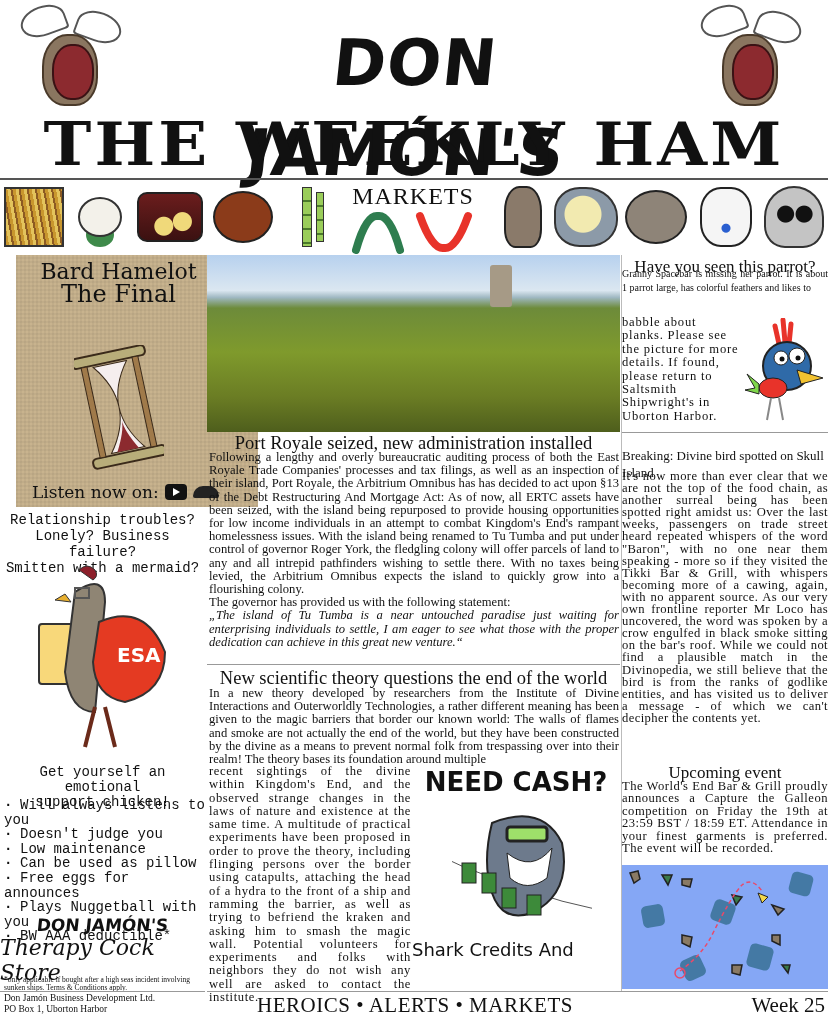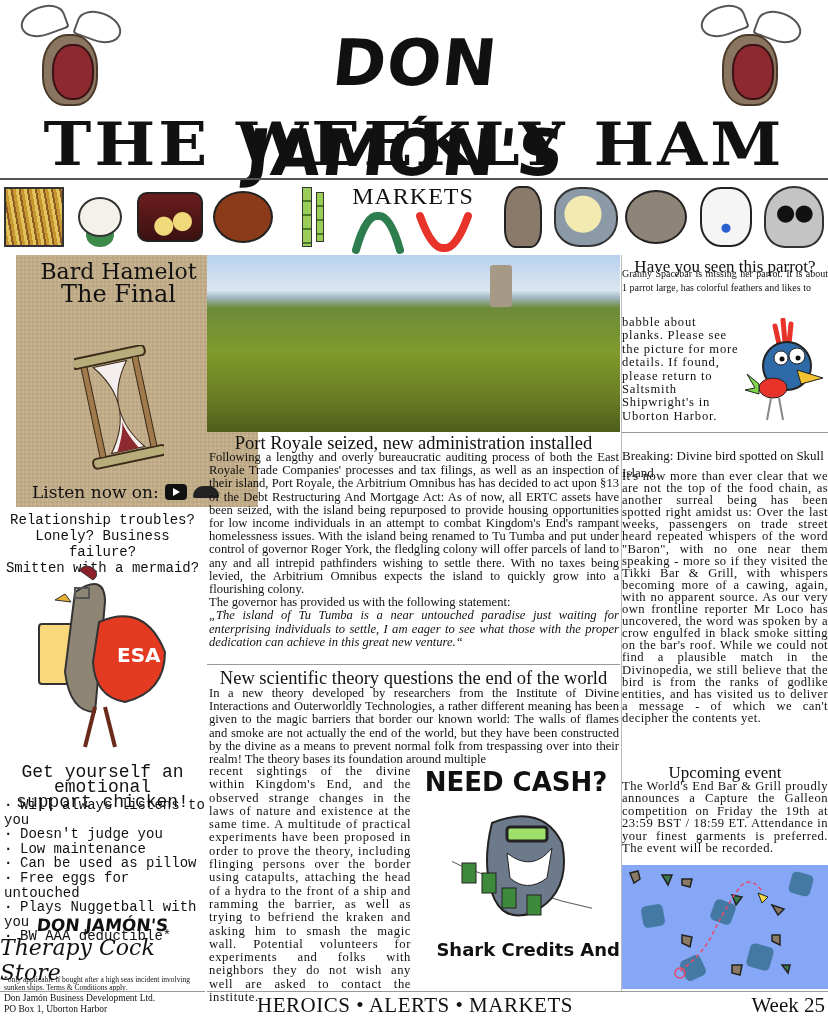--- a/index.html
+++ b/index.html
@@ -24,41 +24,41 @@
 .bard{left:16px;top:255px;width:242px;height:252px;background:#c8b38e;background-image:repeating-linear-gradient(0deg,rgba(0,0,0,.04) 0 2px,transparent 2px 4px),repeating-linear-gradient(90deg,rgba(0,0,0,.04) 0 2px,transparent 2px 4px)}
 .bard-title{position:absolute;left:0;top:6px;width:205px;text-align:center;font-family:"DejaVu Serif",serif;font-size:22px;line-height:22px}
 .bard-title .l2,.bard-title .l3{font-size:24px}
 .hourglass{position:absolute;left:58px;top:90px;width:90px;height:125px}
 .listen{position:absolute;left:16px;top:227px;font-size:17px;font-family:"DejaVu Serif",serif;display:flex;align-items:center;gap:6px}
 .yt{width:22px;height:16px;background:#111;border-radius:4px;position:relative}
 .yt::after{content:"";position:absolute;left:8px;top:4px;border-left:7px solid #fff;border-top:4px solid transparent;border-bottom:4px solid transparent}
 .sc{width:26px;height:12px;background:#222;border-radius:10px 10px 2px 2px}
 .esa-q{left:0;top:512px;width:205px;text-align:center;font-family:"Liberation Mono","DejaVu Sans Mono",monospace;font-size:14px;line-height:16px}
 .chicken{left:35px;top:562px;width:140px;height:195px}
-.esa-cta{left:0;top:765px;width:205px;text-align:center;font-family:"Liberation Mono","DejaVu Sans Mono",monospace;font-size:18px;line-height:15px}
+.esa-cta{left:0;top:765px;width:205px;text-align:center;font-family:"Liberation Mono","DejaVu Sans Mono",monospace;font-size:14px;line-height:15px}
 .esa-list{left:4px;top:798px;width:205px;font-family:"Liberation Mono","DejaVu Sans Mono",monospace;font-size:14px;line-height:14.6px;list-style:none}
 .esa-list li::before{content:"·";display:inline-block;width:16px;font-weight:bold}
 .esa-brand{left:0;top:915px;width:205px;text-align:center;font-family:"DejaVu Sans",sans-serif;font-weight:bold;font-size:17px;transform:skewX(-6deg)}
 .esa-store{left:0;top:935px;width:205px;text-align:left;font-family:"DejaVu Serif",serif;font-style:italic;font-size:22px}
 .esa-fine{left:4px;top:976px;width:200px;text-align:left;font-size:7.5px;line-height:8px}
 .footer-left{left:4px;top:993px;font-size:9.5px;line-height:11px}
 
 .photo{left:207px;top:255px;width:413px;height:177px;background:linear-gradient(180deg,#b7d1ee 0%,#dbe7f1 20%,#9fb8c2 24%,#6d8b3a 30%,#7f9a2c 55%,#6b7d24 80%,#4e5e1c 100%);overflow:hidden}
 .photo .tiki{position:absolute;left:283px;top:10px;width:22px;height:42px;background:#a69a86;border-radius:3px}
 .article-h{text-align:center;font-size:18.5px;line-height:19px}
 .body-text{font-size:12.6px;line-height:13.2px;text-align:justify}
 .art1-h{left:207px;top:434px;width:413px}
 .art1-b{left:209px;top:451px;width:410px}
 .art2-h{left:207px;top:669px;width:413px}
 .art2-b{left:209px;top:687px;width:410px}
 .art2-b2{left:209px;top:765px;width:202px;font-size:12.6px;line-height:13.3px;letter-spacing:.6px;text-align:justify}
 .cash{left:412px;top:765px;width:208px;height:225px}
 .cash-h{position:absolute;left:0;top:2px;width:208px;text-align:center;font-family:"DejaVu Sans",sans-serif;font-weight:bold;font-size:26px}
 .shark{position:absolute;left:40px;top:38px;width:140px;height:130px}
-.cash-f{position:absolute;left:0;top:174px;width:208px;text-align:right;font-family:"DejaVu Sans",sans-serif;font-weight:bold;font-size:18px;line-height:22px}
+.cash-f{position:absolute;left:0;top:174px;width:208px;text-align:left;font-family:"DejaVu Sans",sans-serif;font-weight:normal;font-size:18px;line-height:22px}
 .footer-center{left:205px;top:993px;width:420px;text-align:center;font-size:21px;letter-spacing:.5px}
 
 .parrot-h{left:622px;top:258px;width:206px;text-align:center;font-size:17px;line-height:18px}
 .parrot-b{left:622px;top:267px;width:206px;font-size:10px;line-height:14px;text-align:justify}
 .parrot-b2{left:622px;top:316px;width:118px;font-size:12.6px;line-height:13.4px;letter-spacing:.8px}
 .parrot-img{left:745px;top:318px;width:80px;height:105px}
 .bird-h{left:622px;top:447px;width:206px;font-size:13px;line-height:17px}
 .bird-b{left:622px;top:470px;width:206px;font-size:12.6px;line-height:12.1px;text-align:justify;letter-spacing:.4px}
 .event-h{left:622px;top:763px;width:206px;text-align:center;font-size:17px}
 .event-b{left:622px;top:780px;width:206px;font-size:12.6px;line-height:12.4px;text-align:justify;letter-spacing:.5px}
@@ -166,21 +166,21 @@
 </svg>
 <div class="abs esa-cta">
   <div>Get yourself an emotional</div>
   <div>support chicken!</div>
 </div>
 <ul class="abs esa-list">
   <li>Will always listens to you</li>
   <li>Doesn't judge you</li>
   <li>Low maintenance</li>
   <li>Can be used as pillow</li>
-  <li>Free eggs for untouched</li>
+  <li>Free eggs for announces</li>
   <li>Plays Nuggetball with you</li>
   <li>BW AAA deductible*</li>
 </ul>
 <div class="abs esa-brand">DON JAMÓN'S</div>
 <div class="abs esa-store">Therapy Cock Store</div>
 <div class="abs esa-fine">*only applicable if bought after a high seas incident involving sunken ships. Terms &amp; Conditions apply.</div>
 <div class="hr" style="left:0;top:991px;width:205px"></div>
 <div class="abs footer-left">
   <div>Don Jamón Business Development Ltd.</div>
   <div>PO Box 1, Uborton Harbor</div>

